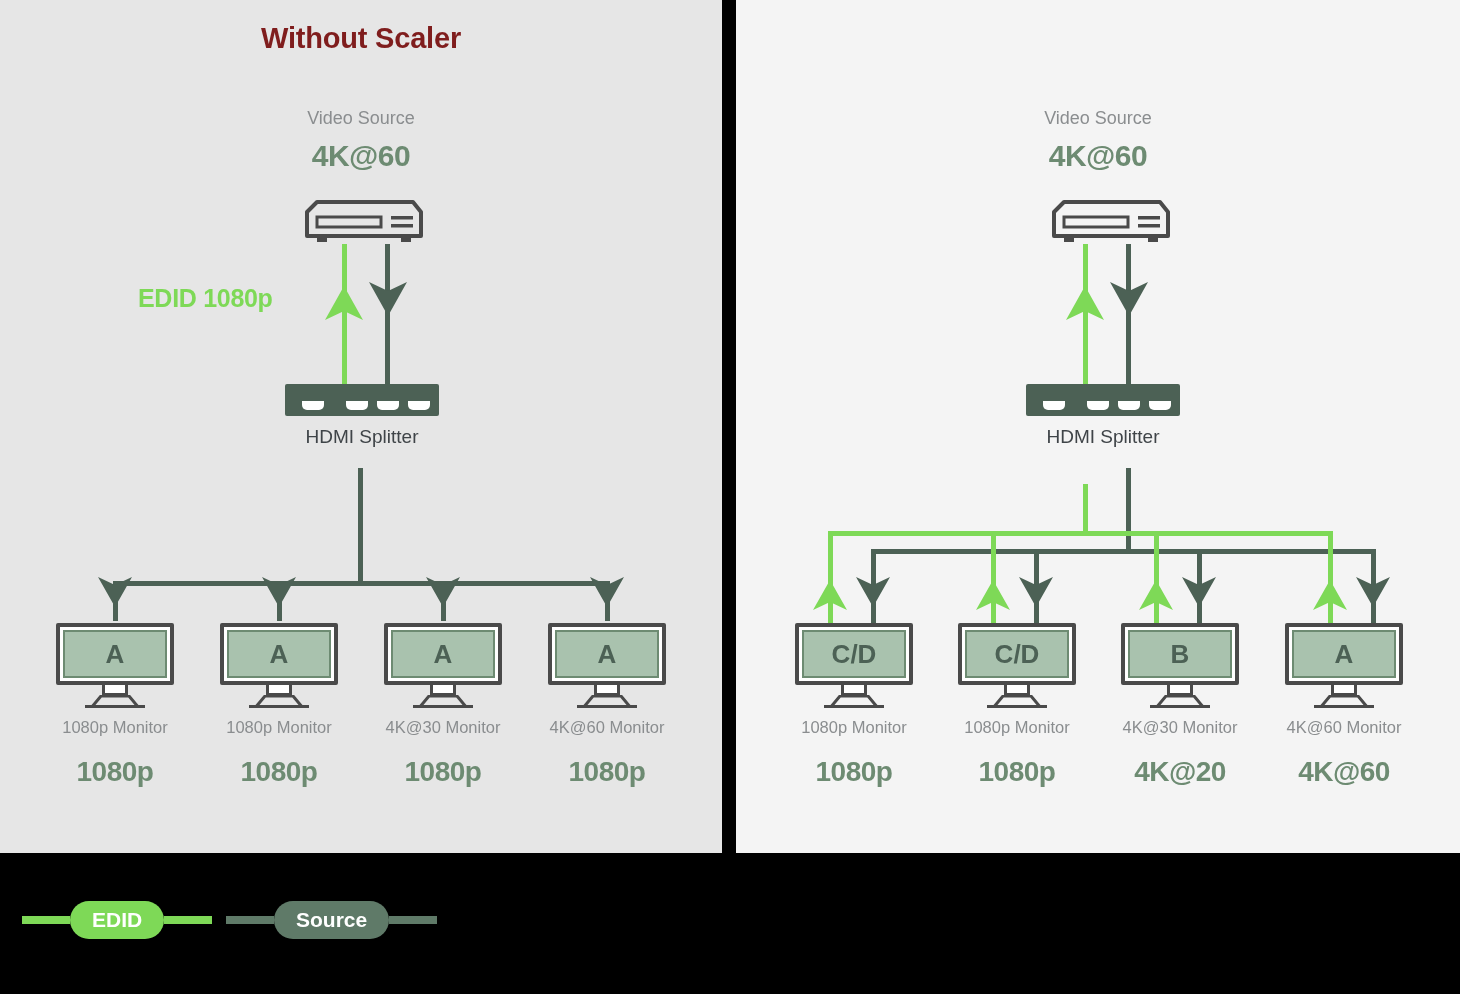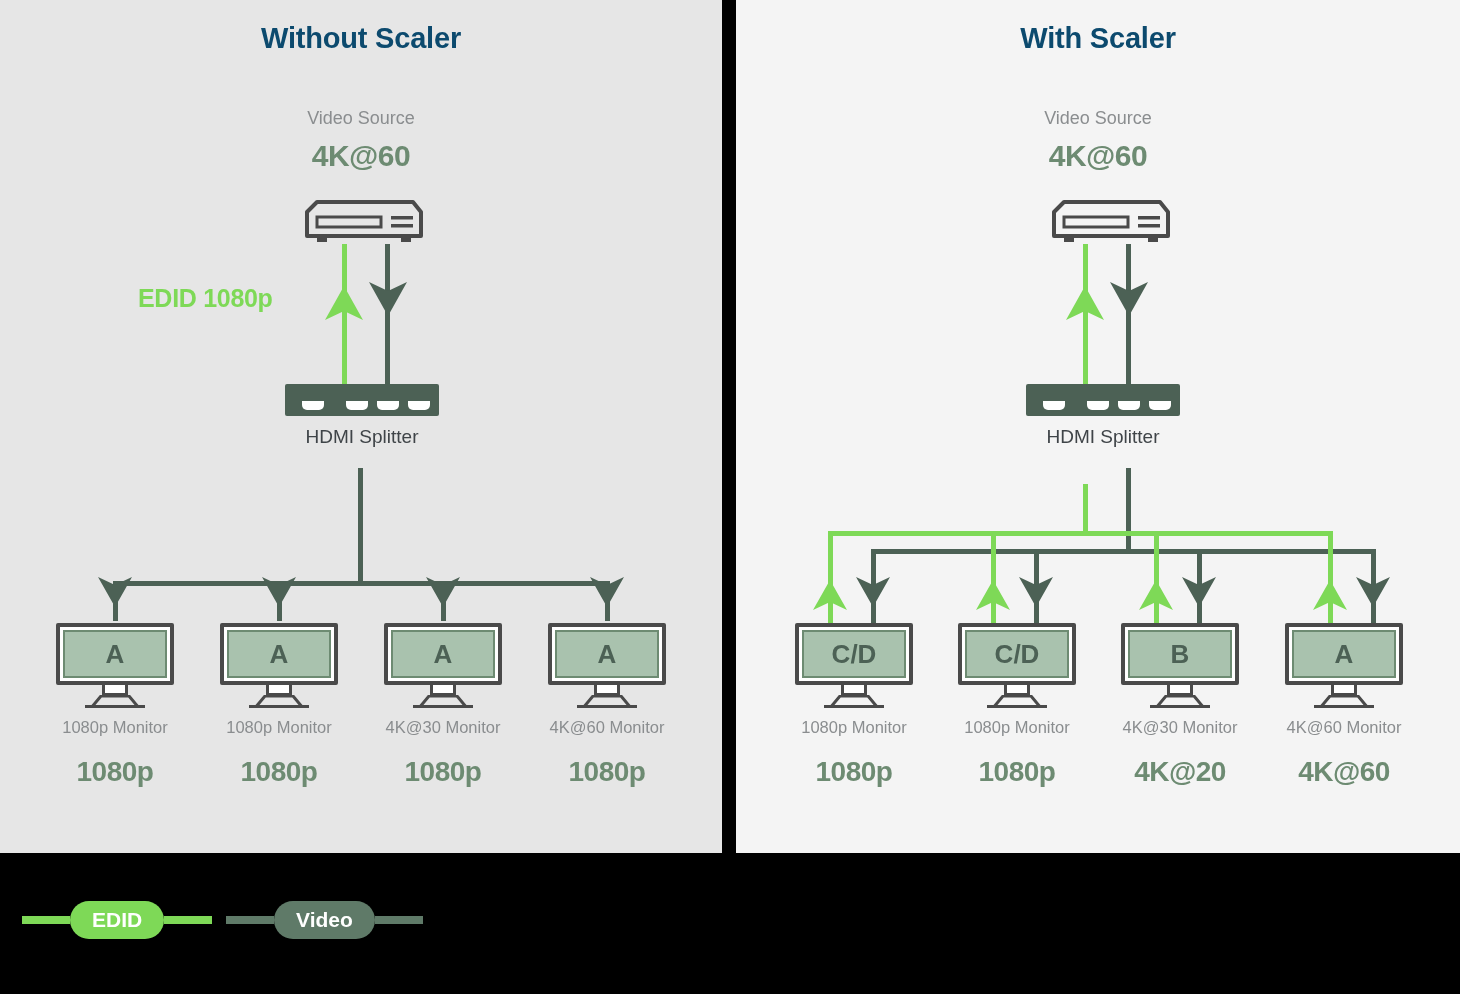--- a/index.html
+++ b/index.html
@@ -34,21 +34,21 @@
   .panel.right { left: 736px; width: 724px; background: #f4f4f4; }
 
   .panel-title {
     position: absolute;
     top: 22px;
     left: 0;
     width: 100%;
     text-align: center;
     font-size: 29px;
     font-weight: 700;
-    color: #0c4a6e;
+    color: #7f1d1d;
     letter-spacing: -0.2px;
   }
 
   
   .src-label {
     position: absolute;
     top: 108px;
     left: 0;
     width: 100%;
     text-align: center;
@@ -361,21 +361,20 @@
           </svg>
         </div>
       </div>
     </div>
     <div class="mon-type" style="left:512px; top:718px;">4K@60 Monitor</div>
     <div class="mon-out" style="left:512px; top:756px;">1080p</div>
   </div>
 
   <div class="panel right">
 
-    <div class="panel-title">With Scaler</div>
 
     <div class="src-label">Video Source</div>
     <div class="src-res">4K@60</div>
 
     <div class="source-icon" style="left:306px; top:196px;">
       <svg width="132" height="48" viewBox="0 0 132 48">
         <path d="M12 16 L22 6 L118 6 L126 16 L126 40 L12 40 Z" fill="none" stroke="#4a4a4a" stroke-width="4" stroke-linejoin="round"></path>
         <rect x="22" y="21" width="64" height="10" fill="none" stroke="#4a4a4a" stroke-width="3"></rect>
         <rect x="96" y="20" width="22" height="3.5" fill="#4a4a4a"></rect>
         <rect x="96" y="28" width="22" height="3.5" fill="#4a4a4a"></rect>
@@ -535,18 +534,18 @@
 
   <div id="legend">
     <div class="legend-item" style="left:22px; top:48px;">
       <span class="legend-line edid"></span>
       <span class="legend-pill edid">EDID</span>
       <span class="legend-line edid"></span>
     </div>
 
     <div class="legend-item" style="left:226px; top:48px;">
       <span class="legend-line video"></span>
-      <span class="legend-pill video">Video</span>
+      <span class="legend-pill video">Source</span>
       <span class="legend-line video"></span>
     </div>
   </div>
 
 </div>
 
 </body></html>

